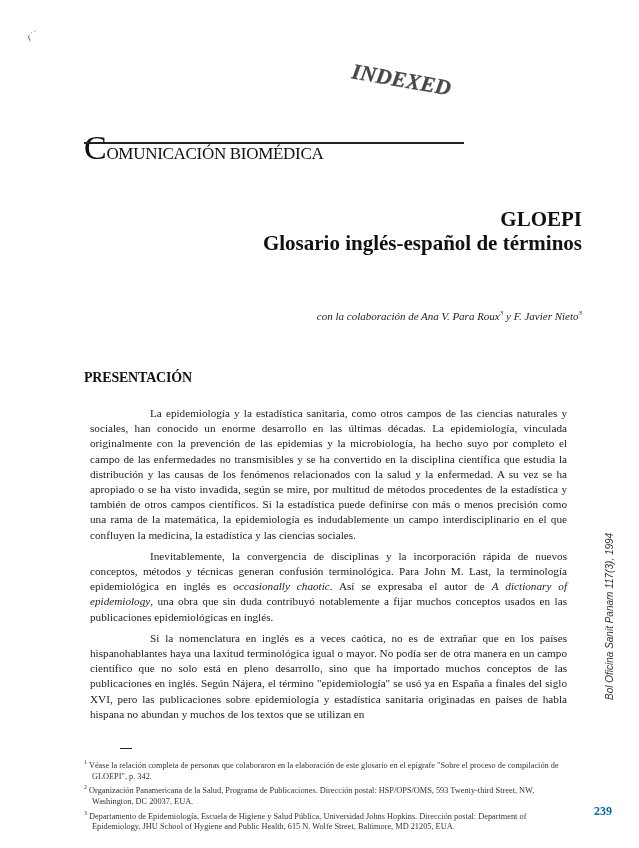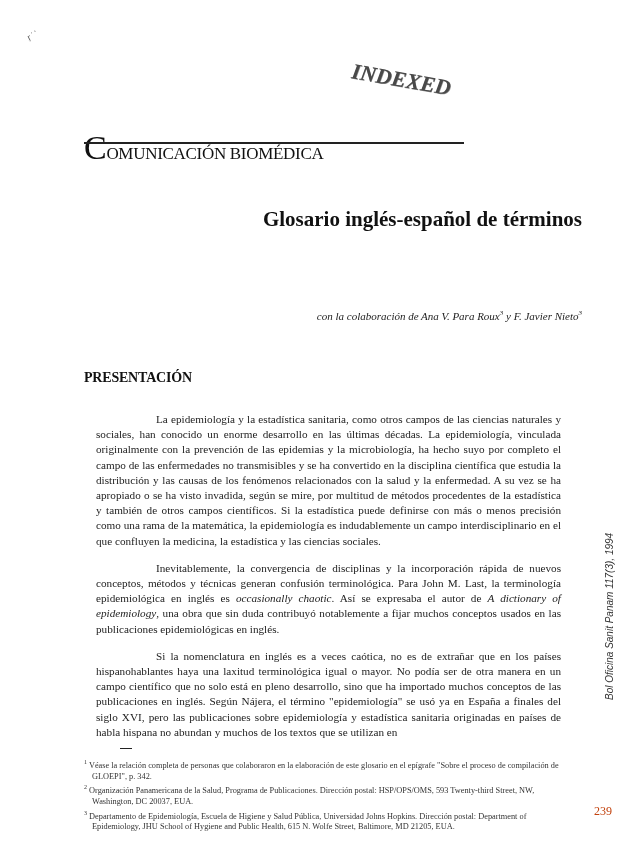--- a/index.html
+++ b/index.html
@@ -39,53 +39,54 @@
   }
   .credits sup { font-size: 7px; }
   .pres-heading {
     position: absolute; left: 84px; top: 370px; font-size: 14px; font-weight: bold;
     letter-spacing: -0.2px; color: #111;
   }
   .body-text {
     position: absolute; left: 84px; top: 400px; width: 489px;
     font-size: 11.2px; line-height: 15.2px; text-align: justify; color: #222;
   }
-  .body-text p { margin: 12px; text-indent: 60px; }
+  .body-text p { margin: 6px; text-indent: 60px; }
   .body-text em { font-style: italic; }
   .fn-rule {
     position: absolute; left: 120px; top: 748px; width: 12px; height: 1px; background: #222;
   }
   .footnotes {
     position: absolute; left: 84px; top: 757px; width: 489px;
     font-size: 8.3px; line-height: 10.8px; color: #333;
   }
   .footnotes .fn { padding-left: 8px; text-indent: -8px; margin: 0; }
   .footnotes sup { font-size: 6px; }
   .journal-side {
     position: absolute; left: 604px; top: 700px; font-size: 10px; color: #333;
     font-style: italic; transform: rotate(-90deg); transform-origin: left top;
     white-space: nowrap; font-family: "Liberation Sans", sans-serif;
   }
   .page-number {
-    position: absolute; left: 594px; top: 804px; font-size: 12px; color: #c2410c;
+    position: absolute; left: 594px; top: 804px; font-size: 12px; color: #0369a1; font-weight: bold;
   }
 </style>
 </head>
 <body>
 
 <div class="scribble">ṛ˙ʿ</div>
 
 <div class="stamp">INDEXED</div>
 
 <div class="section-header">
   <span class="big">C</span><span>OMUNICACIÓN BIOMÉDICA</span>
 </div>
 <div class="section-rule"></div>
 
 <div class="title-block">
+  <div class="acronym">GLOEPI</div>
   <div class="line">Glosario inglés-español de términos</div>
 </div>
 
 <div class="credits">
   <div><span>con la colaboración de Ana V. Para Roux</span><sup>3</sup><span> y F. Javier Nieto</span><sup>3</sup></div>
 </div>
 
 <div class="pres-heading">PRESENTACIÓN</div>
 
 <div class="body-text">

